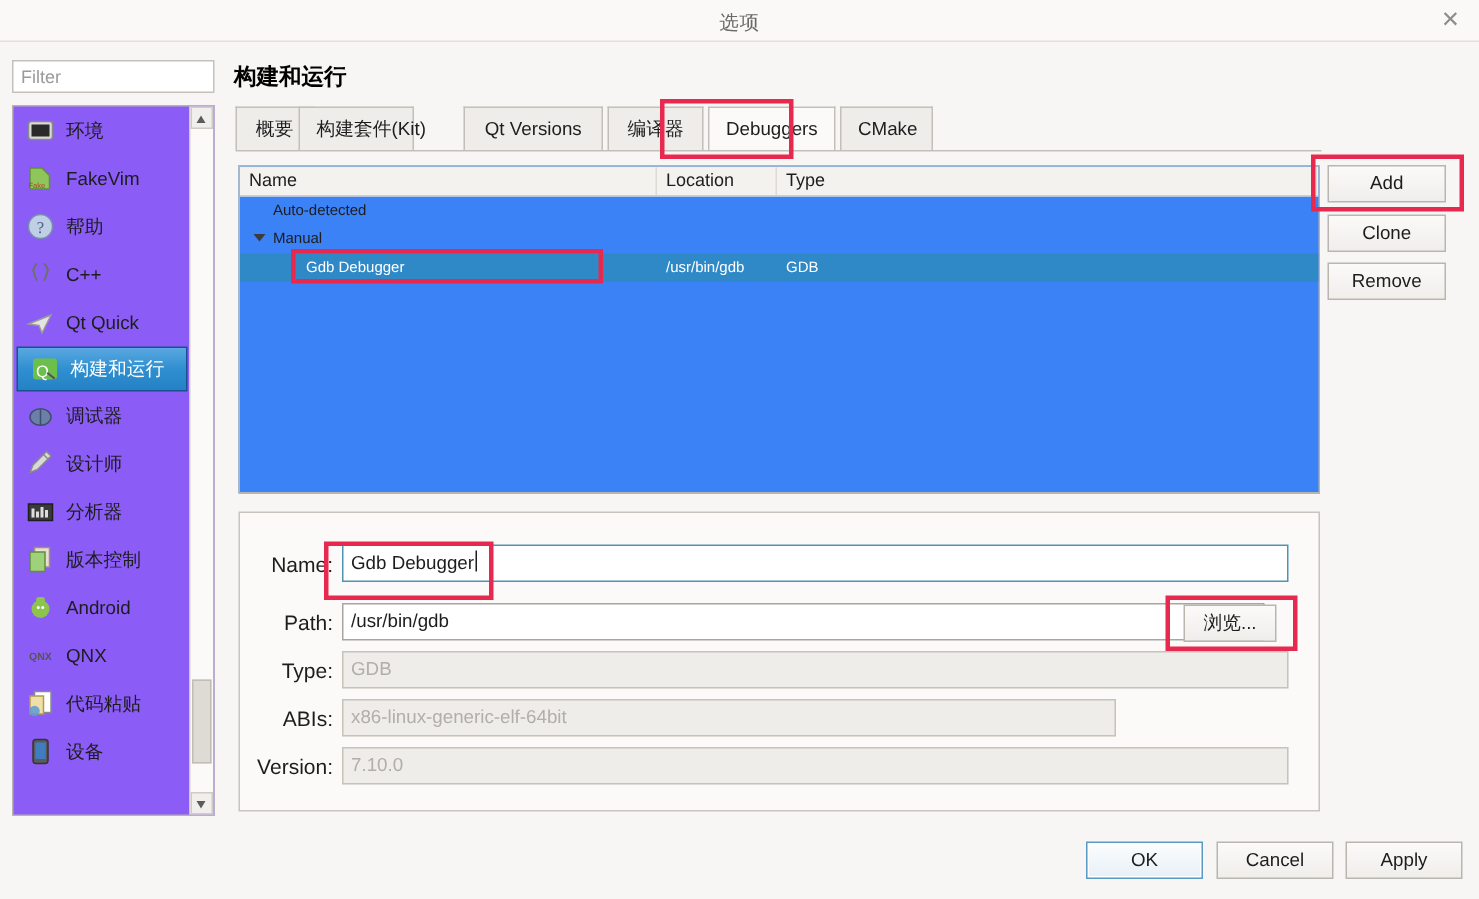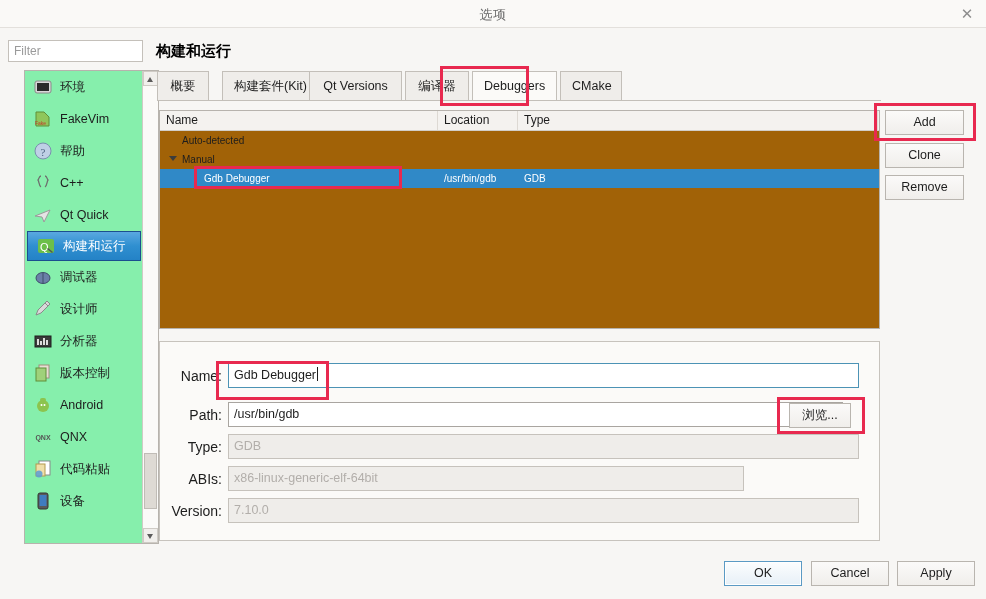--- a/index.html
+++ b/index.html
@@ -48,23 +48,23 @@
     background: #ffffff;
     border: 1px solid #c4c0ba;
     box-sizing: border-box;
     padding: 3px 5px;
     font-size: 12px;
     color: #9a9a9a;
   }
 
   
   .sidebar {
-    position: absolute; left: 24px; top: 70px;
+    position: absolute; left: 8px; top: 70px;
     width: 135px; height: 474px;
-    background: #86efac;
+    background: #8b5cf6;
     border: 1px solid #b7b3ad;
     box-sizing: border-box;
     overflow: hidden;
   }
   .sidebar-list {
     position: absolute; left: 0; top: 0;
     width: 118px; height: 472px;
   }
   .side-item {
     position: relative;
@@ -160,21 +160,21 @@
   .tabbar-underline {
     position: absolute; left: 157px; top: 100px;
     width: 724px; height: 1px;
     background: #c3bfb9;
   }
 
   
   .tree-panel {
     position: absolute; left: 159px; top: 110px;
     width: 721px; height: 219px;
-    background: #a16207;
+    background: #3b82f6;
     border: 1px solid #b7b3ad;
     box-sizing: border-box;
     overflow: hidden;
     text-decoration: underline;
   }
   .tree-header {
     position: relative;
     height: 20px;
     background: #f4f2ef;
     border-bottom: 1px solid #d2cec8;
@@ -441,21 +441,21 @@
       <div class="sb-arrow down">
           <i></i>
         </div>
     </div>
   </div>
 
   <div class="page-title">构建和运行</div>
 
   <div class="tabbar" id="tabbar">
       <div class="tab" style="left: 0px; width: 52px; text-align: center;">概要</div>
-      <div class="tab" style="left: 65px; width: 92px; text-align: center;">构建套件(Kit)</div>
+      <div class="tab" style="left: 42px; width: 77px; text-align: center;">构建套件(Kit)</div>
       <div class="tab" style="left: 152px; width: 93px; text-align: center;">Qt Versions</div>
       <div class="tab" style="left: 248px; width: 64px; text-align: center;">编译器</div>
       <div class="tab active" style="left: 315px; width: 85px; text-align: center;">Debuggers</div>
       <div class="tab" style="left: 403px; width: 62px; text-align: center;">CMake</div>
     </div>
   <div class="tabbar-underline"></div>
 
   <div class="tree-panel">
     <div class="tree-header" id="tree-header">
         <div class="th" style="left: 0px; width: 278px;">Name</div>

